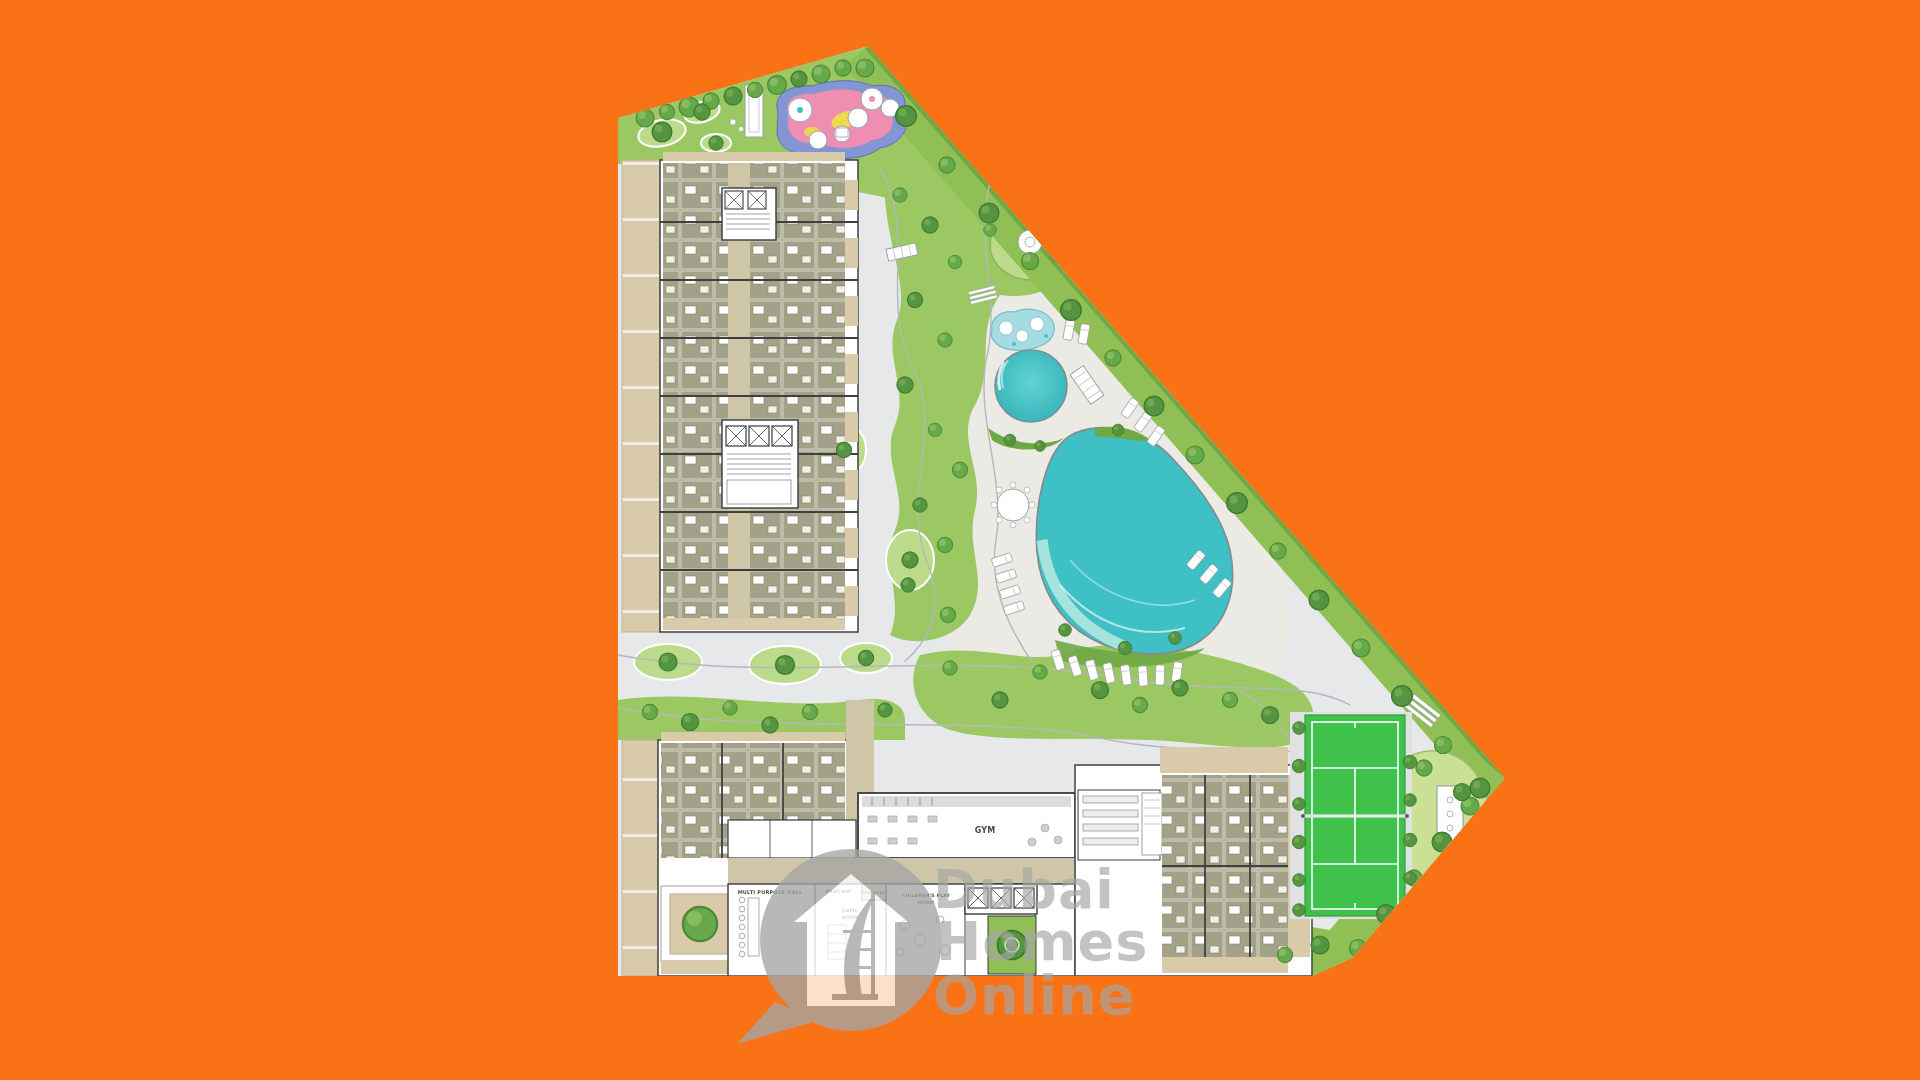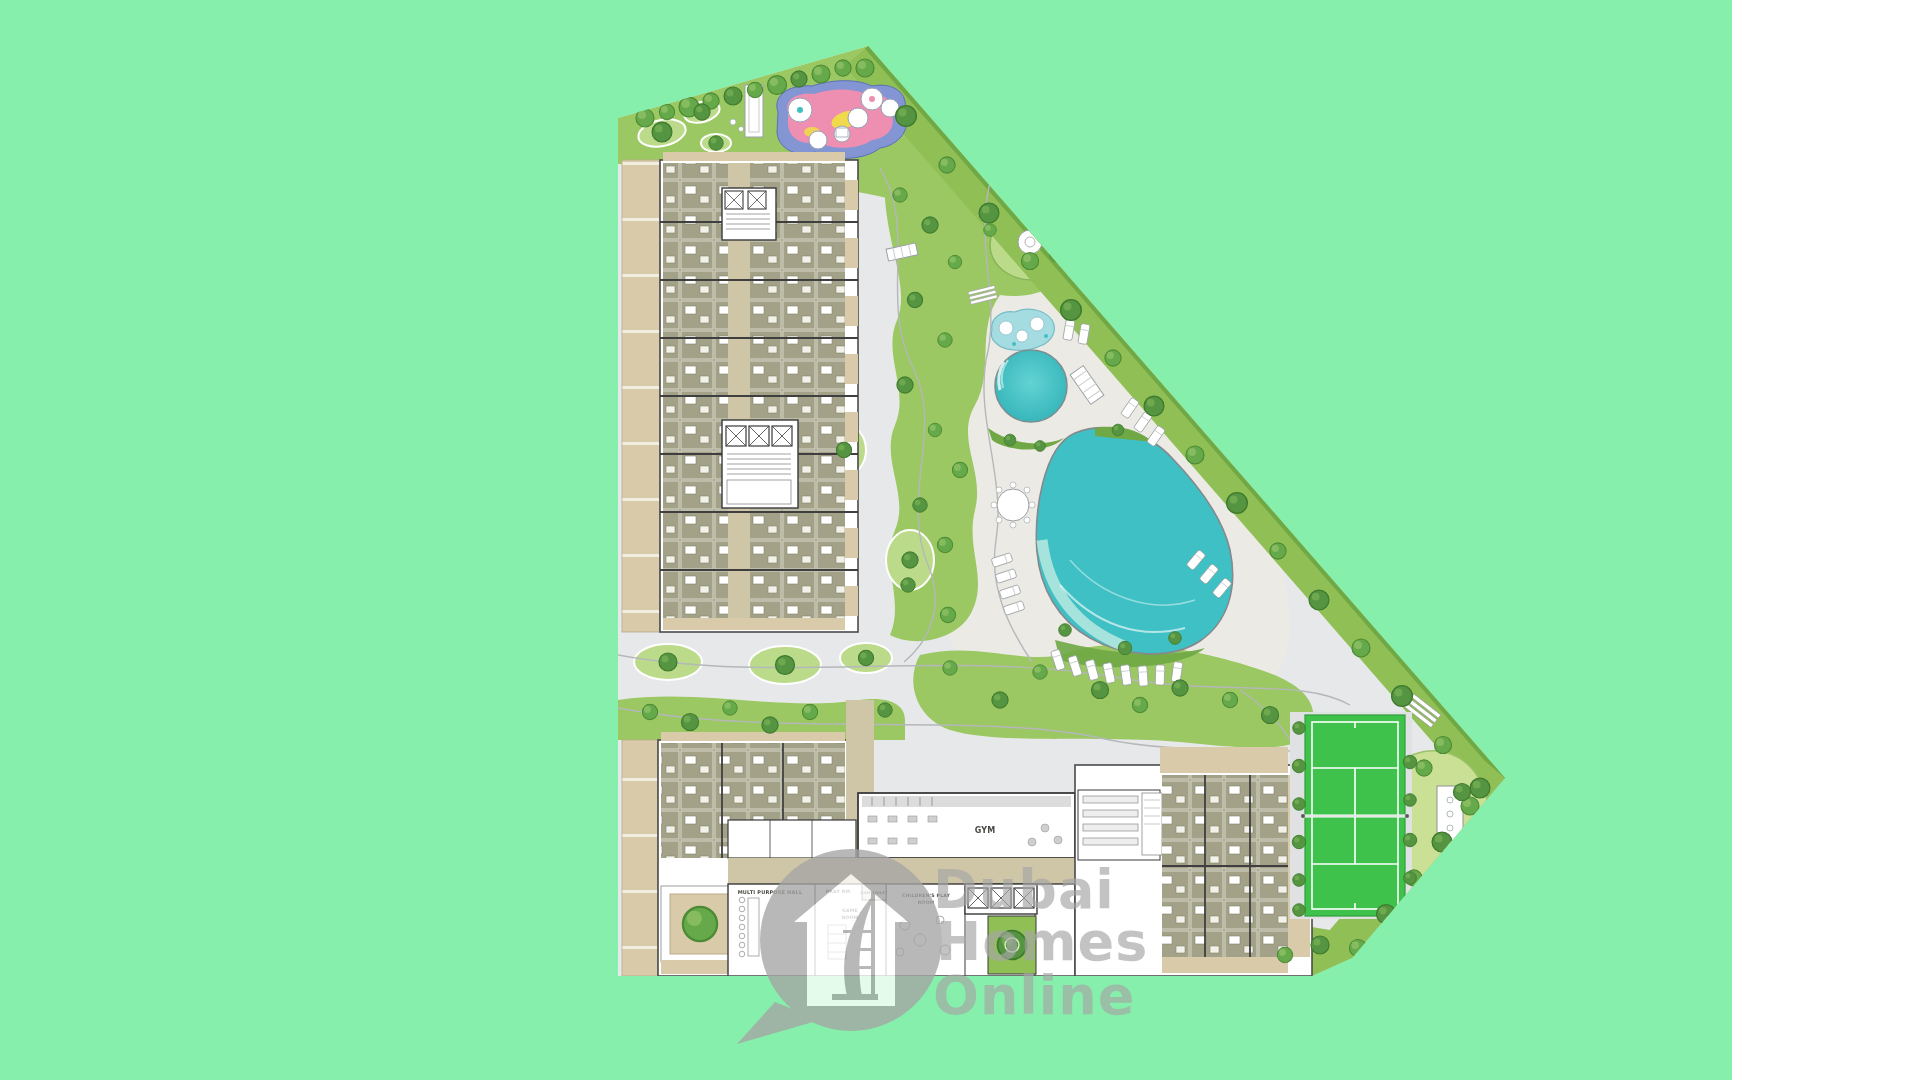--- a/index.html
+++ b/index.html
@@ -1,16 +1,16 @@
 <!DOCTYPE html>
 <html><head>
 <meta charset="utf-8">
 <style>
   html,body{margin:0;padding:0;background:#ffffff;}
-  .stage{position:relative;width:1732px;height:1080px;background:#86efac;overflow:hidden;
+  .stage{position:relative;width:1920px;height:1080px;background:#f97316;overflow:hidden;
          font-family:"DejaVu Sans",sans-serif;}
   svg{display:block}
   text{font-family:"DejaVu Sans",sans-serif;}
   .plan-label{fill:#4a4a44;font-weight:bold;letter-spacing:.2px;}
   .wm-text{fill:#a6a6a6;font-weight:bold;opacity:.85;letter-spacing:1px;}
 </style>
 </head>
 <body>
 
 <div class="stage">

